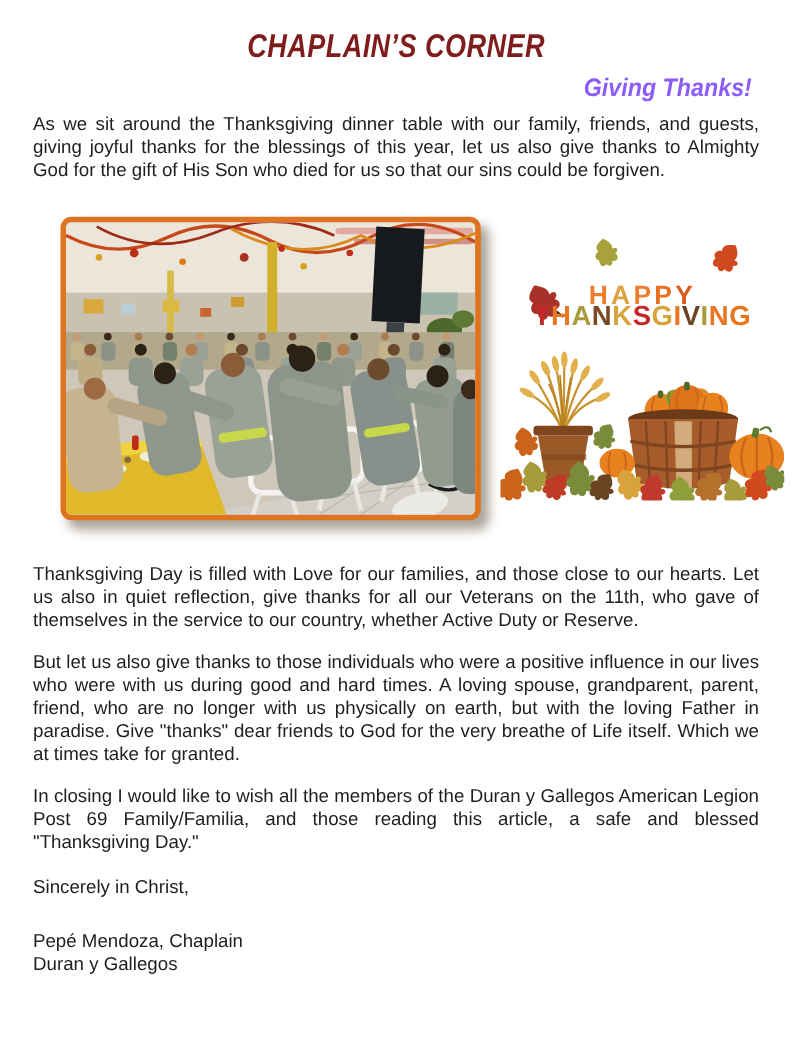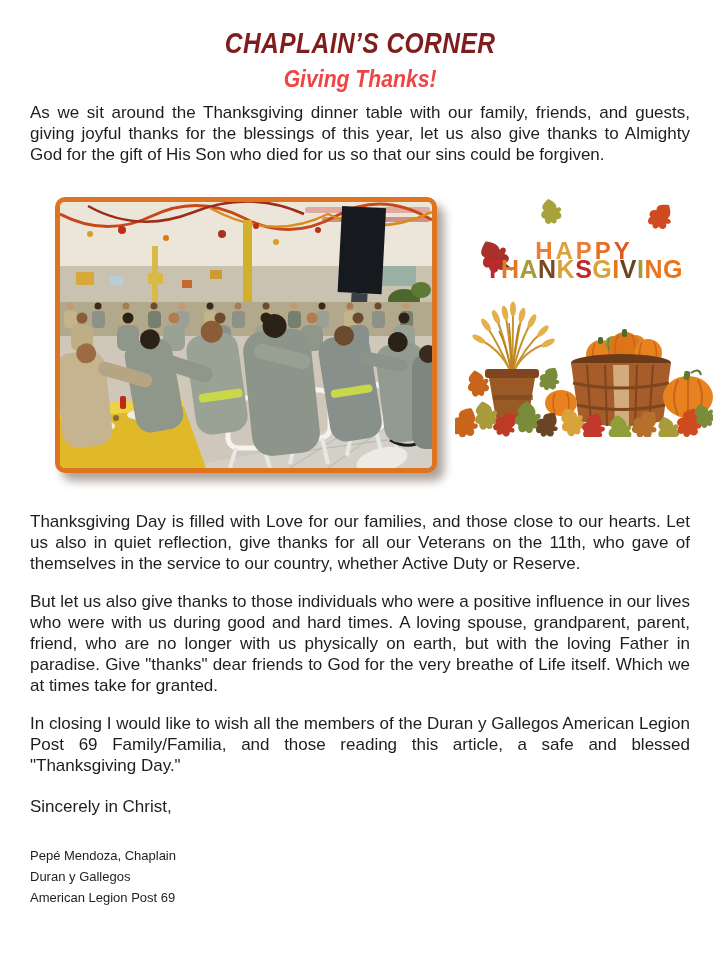--- a/index.html
+++ b/index.html
@@ -4,40 +4,40 @@
 <style>
   html,body{margin:0;padding:0;background:#ffffff;}
   .page{
     width:720px;height:960px;background:#ffffff;position:relative;
     box-sizing:border-box;padding:24px 30px 0 30px;overflow:hidden;
     font-family:"Liberation Sans","DejaVu Sans",sans-serif;color:#1e1e1e;
   }
   h1.title{margin:0;text-align:center;font-size:30px;line-height:38px;
     font-weight:bold;font-style:italic;color:#7f1d1d;white-space:nowrap;}
   h1.title .squeeze{display:inline-block;transform:scaleX(.82);letter-spacing:.5px;}
-  h2.subtitle{margin:2px 0 0;text-align:center;font-size:23px;line-height:30px;
-    font-weight:bold;font-style:italic;color:#ef4444;white-space:nowrap;}
+  h2.subtitle{margin:2px 0 0;text-align:right;font-size:23px;line-height:30px;
+    font-weight:bold;font-style:italic;color:#8b5cf6;white-space:nowrap;}
   h2.subtitle .squeeze{display:inline-block;transform:scaleX(.92);}
   .bodypara{margin:17px 0 0;font-size:17px;line-height:21px;text-align:justify;}
   .bodypara.first{margin-top:8px;}
-  .figures{display:flex;margin:32px 0 0;height:276px;}
+  .figures{display:flex;align-items:center;margin:32px 0 0;height:276px;}
   .photo-frame{
     flex:none;width:372px;height:266px;margin-left:25px;
     border:5px solid #DE7420;border-radius:10px;overflow:hidden;
     background:#cfc8ba;box-shadow:7px 8px 10px rgba(70,50,30,.45);
   }
   .photo-frame svg{display:block;}
   .clipart{flex:none;width:258px;height:240px;margin-left:18px;position:relative;}
   .clipart svg{position:absolute;left:0;top:0;}
   .clip-line{position:absolute;left:0;width:100%;text-align:center;
     font-weight:bold;font-family:"Liberation Sans",sans-serif;white-space:nowrap;}
   .clip-line.l1{top:40px;font-size:24px;letter-spacing:3px;}
   .clip-line.l2{top:58px;font-size:25px;letter-spacing:.5px;}
   .salutation{margin:20px 0 4px;font-size:17px;line-height:21px;}
-  .signature{margin:28px 0 4px;font-size:13px;line-height:21px;}
+  .signature{margin:28px 0 4px;font-size:17px;line-height:21px;}
 </style>
 </head>
 <body>
 
 <div class="page">
 
   <h1 class="title"><span class="squeeze">CHAPLAIN’S CORNER</span></h1>
   <h2 class="subtitle"><span class="squeeze">Giving Thanks!</span></h2>
 
   <p class="bodypara first">As we sit around the Thanksgiving dinner table with our family, friends, and guests, giving joyful thanks for the blessings of this year, let us also give thanks to Almighty God for the gift of His Son who died for us so that our sins could be forgiven.</p>
@@ -360,16 +360,15 @@
 
   <p class="bodypara" style="margin-top:38px">Thanksgiving Day is filled with Love for our families, and those close to our hearts. Let us also in quiet reflection, give thanks for all our Veterans on the 11th, who gave of themselves in the service to our country, whether Active Duty or Reserve.</p>
   <p class="bodypara">But let us also give thanks to those individuals who were a positive influence in our lives who were with us during good and hard times. A loving spouse, grandparent, parent, friend, who are no longer with us physically on earth, but with the loving Father in paradise. Give "thanks" dear friends to God for the very breathe of Life itself. Which we at times take for granted.</p>
   <p class="bodypara">In closing I would like to wish all the members of the Duran y Gallegos American Legion Post 69 Family/Familia, and those reading this article, a safe and blessed "Thanksgiving Day."</p>
 
   <p class="salutation">Sincerely in Christ,</p>
 
   <div class="signature">
     <div>Pepé Mendoza, Chaplain</div>
     <div>Duran y Gallegos</div>
-    <div>American Legion Post 69</div>
   </div>
 
 </div>
 
 </body></html>

